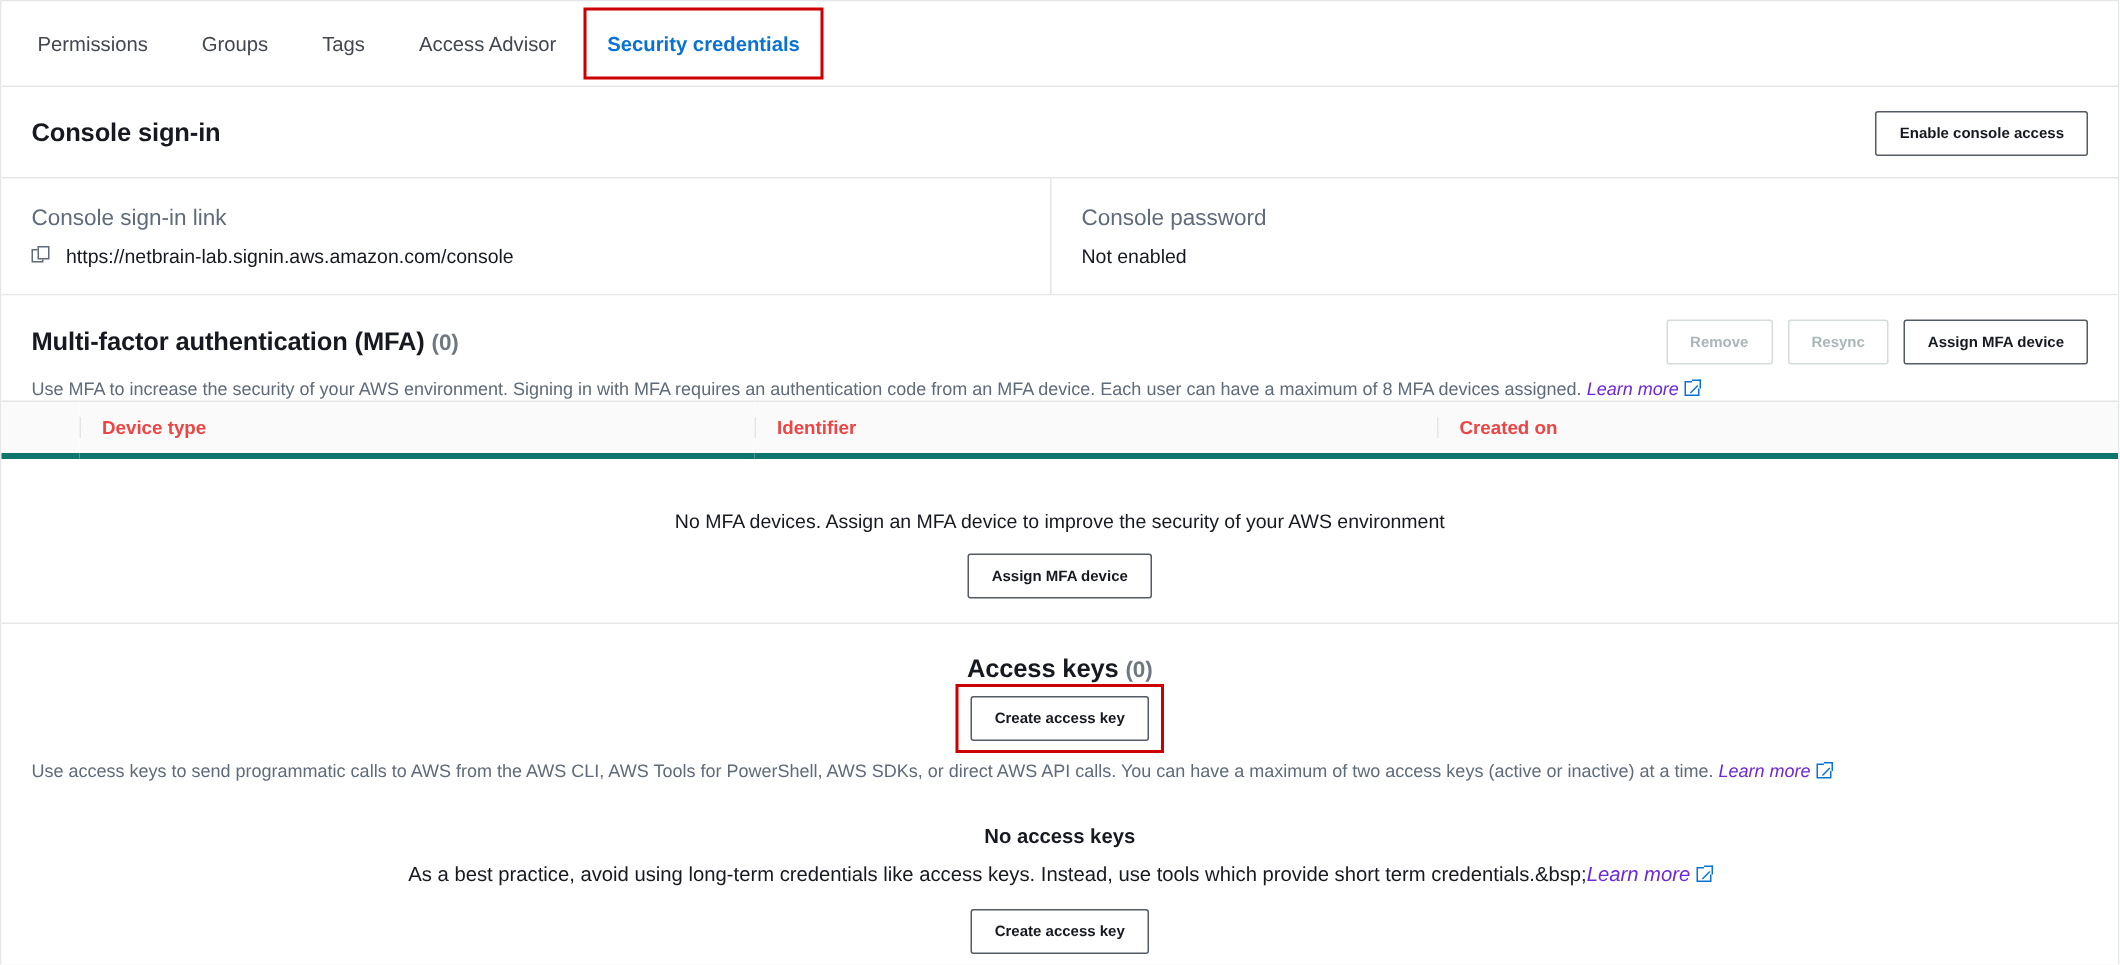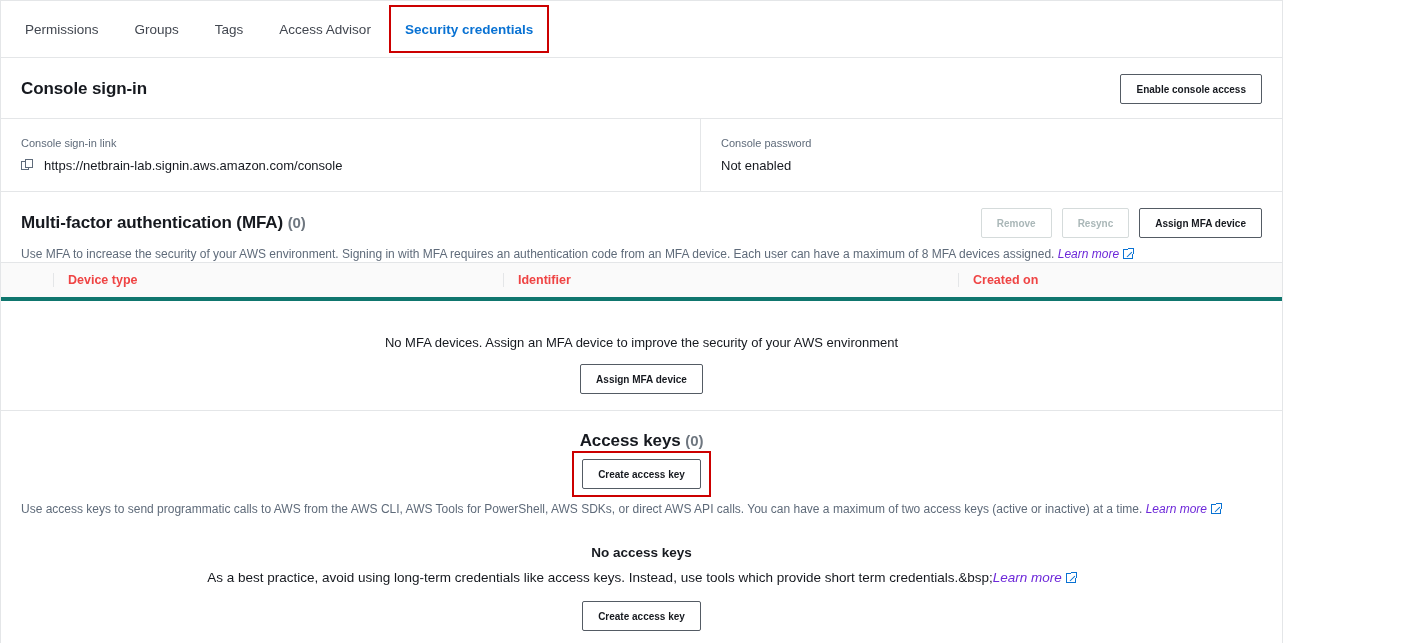--- a/index.html
+++ b/index.html
@@ -10,21 +10,21 @@
   body {
     width: 1413px;
     height: 643px;
     font-family: "Liberation Sans", sans-serif;
     font-size: 13px;
     color: #16191f;
     overflow: hidden;
   }
   .page {
     position: relative;
-    width: 1283px;
+    width: 1413px;
     height: 643px;
     border: 1px solid #e4e6e8;
     box-sizing: border-box;
     background: #ffffff;
   }
 
   
   .tabbar {
     display: flex;
     align-items: stretch;
@@ -171,21 +171,21 @@
   }
   .signin-col {
     padding: 18px 20px 18px 20px;
     box-sizing: border-box;
   }
   .signin-col.first {
     width: 700px;
     border-right: 1px solid #e4e6e8;
   }
   .field-label {
-    font-size: 11px;
+    font-size: 15px;
     color: #5f6b7a;
     margin-bottom: 9px;
   }
   .field-value {
     font-size: 13px;
     color: #16191f;
     display: flex;
     align-items: center;
     gap: 10px;
   }

